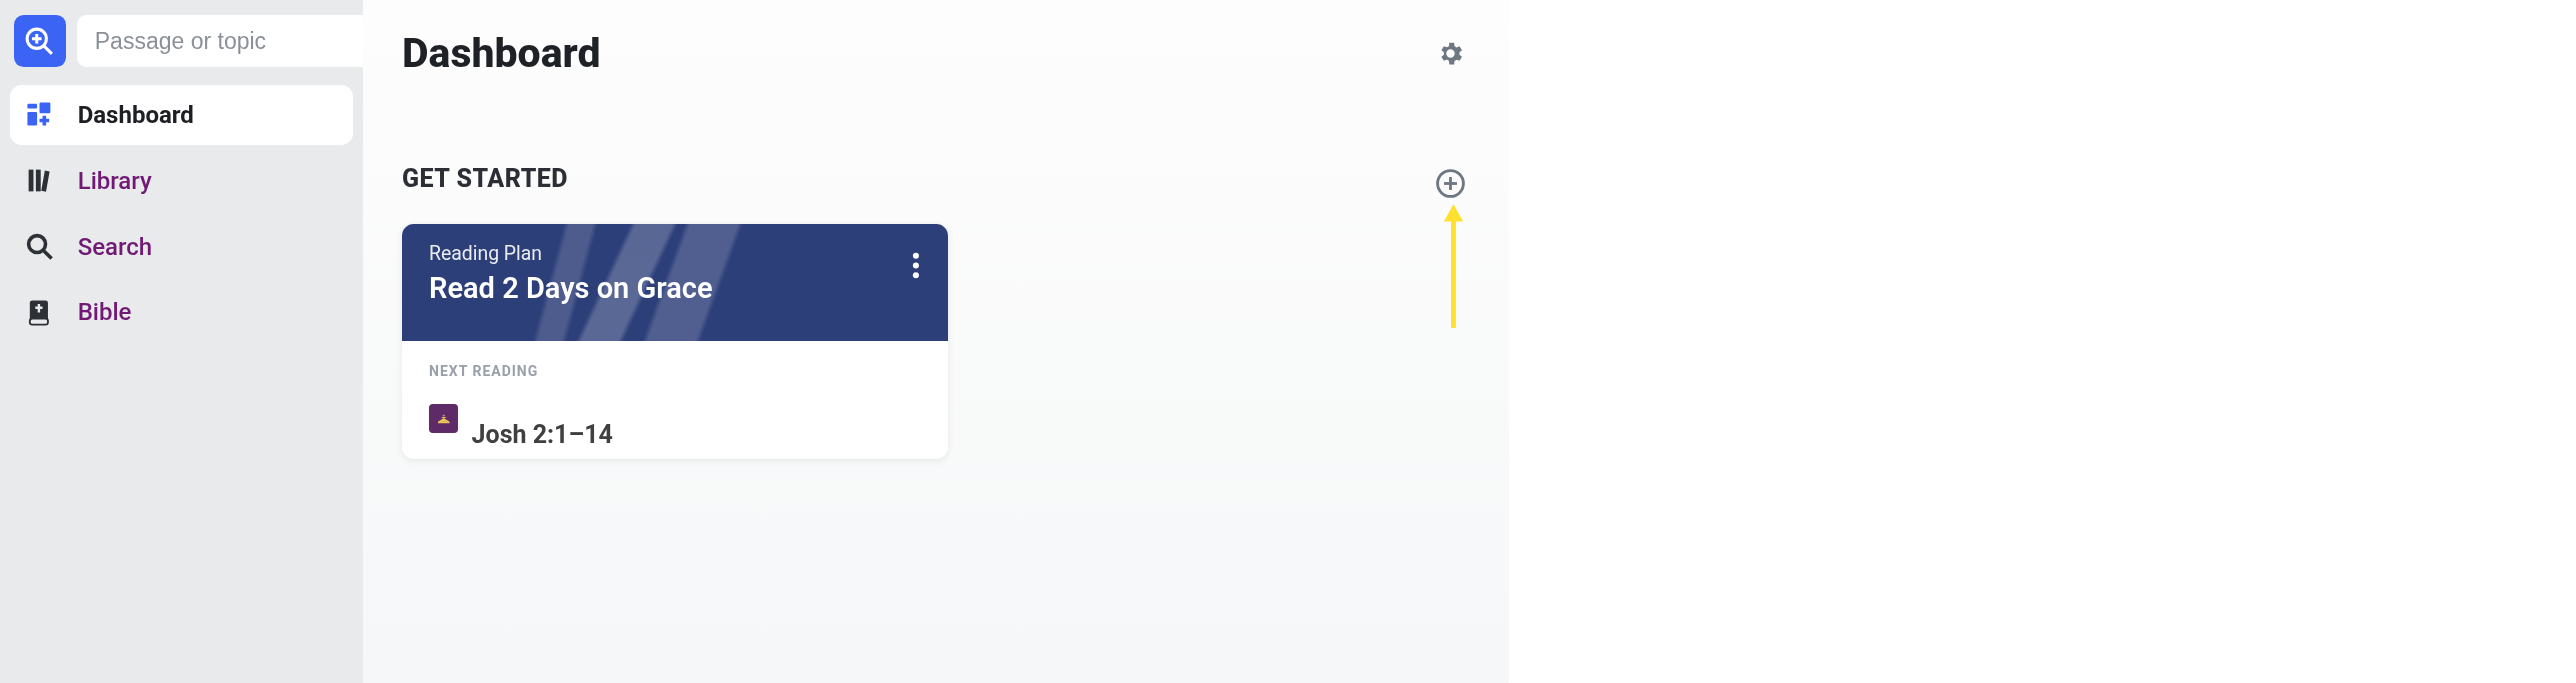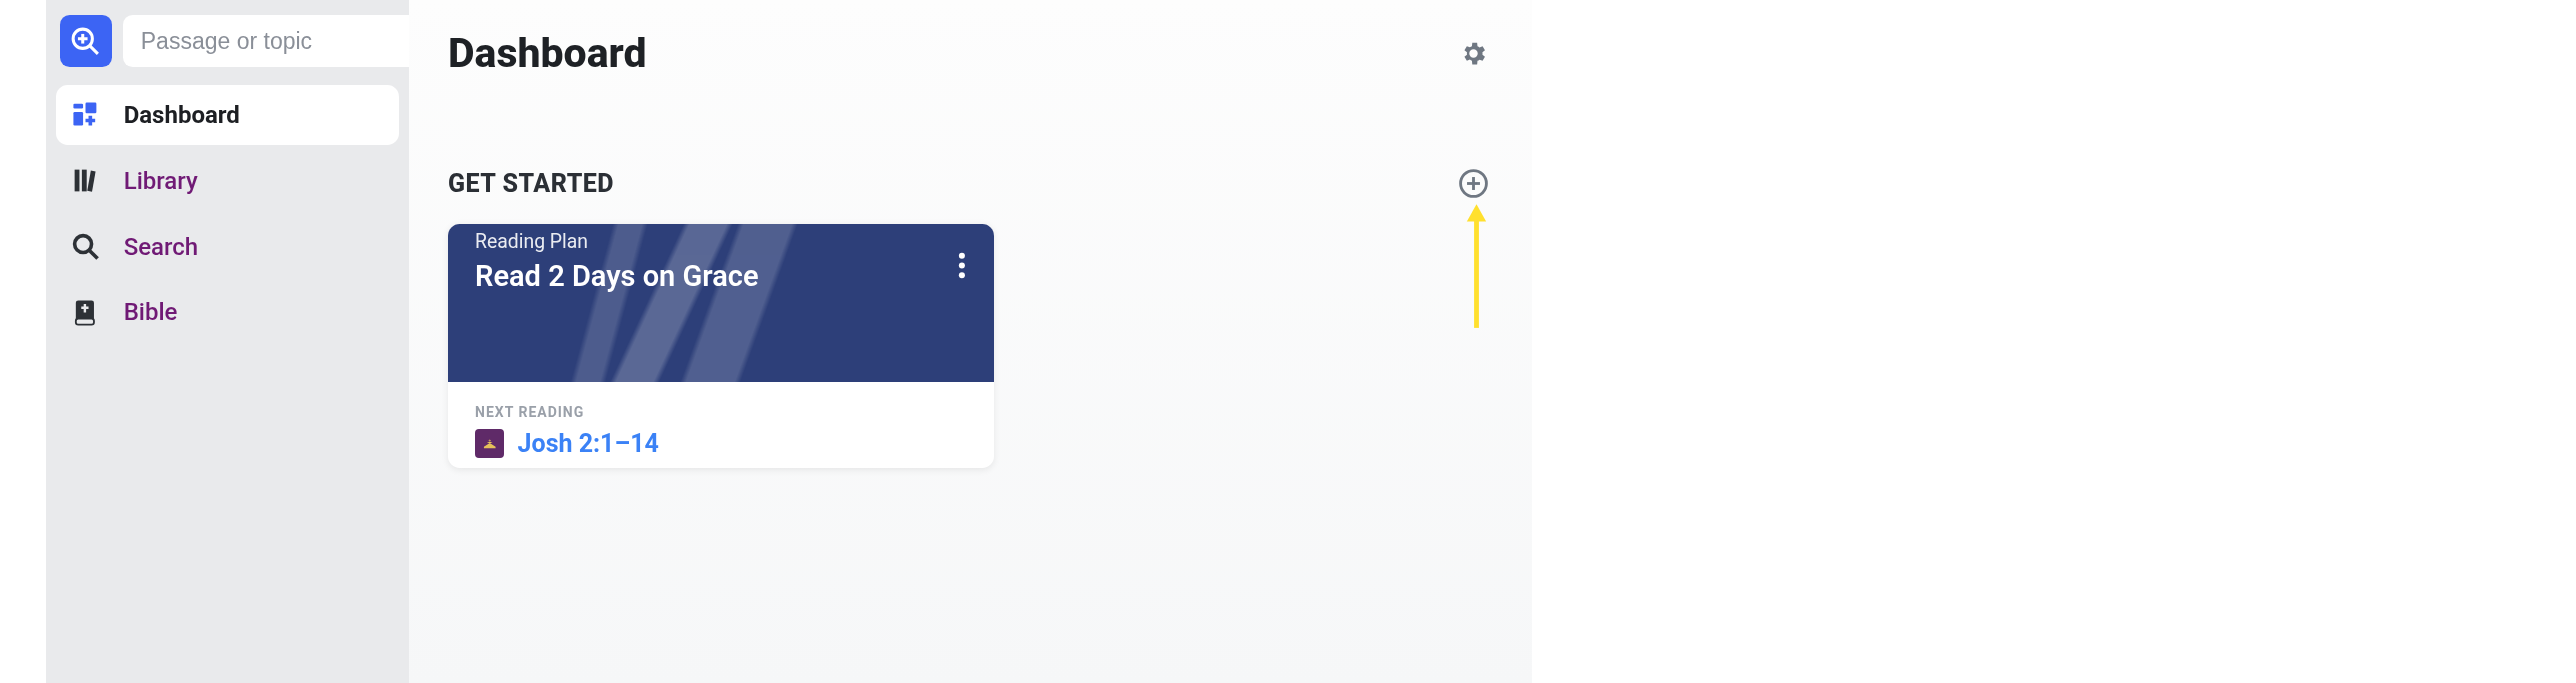--- a/index.html
+++ b/index.html
@@ -19,21 +19,20 @@
 
   
   .sidebar {
     width: 363px;
     height: 100%;
     background: #e9eaec;
     padding: 9.7px;
     display: flex;
     flex-direction: column;
     gap: 5.8px;
-    margin-left: 46px;
   }
   .search-row {
     display: flex;
     gap: 11.7px;
     align-items: center;
     padding: 5.8px 3.9px 11.7px 3.9px;
   }
   .app-icon-box {
     width: 52px;
     height: 52px;
@@ -103,21 +102,21 @@
     font-weight: 800;
     color: #1e2125;
   }
   .gear-btn {
     width:39px;height:39px;display:flex;align-items:center;justify-content:center;cursor:pointer;
     color:#6f7782;
   }
   .gear-btn svg{width:29px;height:29px;}
   .section-header {
     display:flex;
-    align-items:center;
+    align-items:flex-start;
     justify-content:space-between;
     margin-top: 87px;
   }
   .section-title {
     font-size: 25px;
     font-weight:800;
     letter-spacing:0.5px;
     color:#2b2f35;
   }
   .add-btn {
@@ -129,24 +128,24 @@
   
   .card {
     width: 546px;
     margin-top: 21.4px;
     border-radius: 11.7px;
     overflow:hidden;
     background:#fff;
     box-shadow: 0 1.9px 7.8px rgba(0,0,0,.08);
   }
   .card-banner {
-    height: 158px;
+    height: 117px;
     background: #2d3f79;
     position:relative;
-    padding: 6px 27px;
+    padding: 18px 27px;
     color:#fff;
   }
   .card-banner::before {
     content:"";
     position:absolute;
     inset:0;
     background:
       linear-gradient(115deg, rgba(255,255,255,0) 38%, rgba(255,255,255,.25) 39%, rgba(255,255,255,.25) 45%, rgba(255,255,255,0) 46%),
       linear-gradient(110deg, rgba(255,255,255,0) 48%, rgba(255,255,255,.2) 49%, rgba(255,255,255,.2) 57%, rgba(255,255,255,0) 58%),
       linear-gradient(105deg, rgba(255,255,255,0) 28%, rgba(255,255,255,.18) 29%, rgba(255,255,255,.18) 33%, rgba(255,255,255,0) 34%);
@@ -193,21 +192,22 @@
     background:#5f2a68;
     border-radius:3.9px;
     display:flex;align-items:center;justify-content:center;
     color:#e6c15a;
     font-size:13.6px;
     flex-shrink:0;
   }
   .reading-text {
     font-size:25px;
     font-weight:700;
-    color:#3b82f6;
+    color:#404040;
+    margin-top:32px;
   }
 
   .arrow-marker {
     position:absolute;
     right: 41px;
     top: 204px;
     height: 126px;
     width: 29px;
     pointer-events:none;
   }

